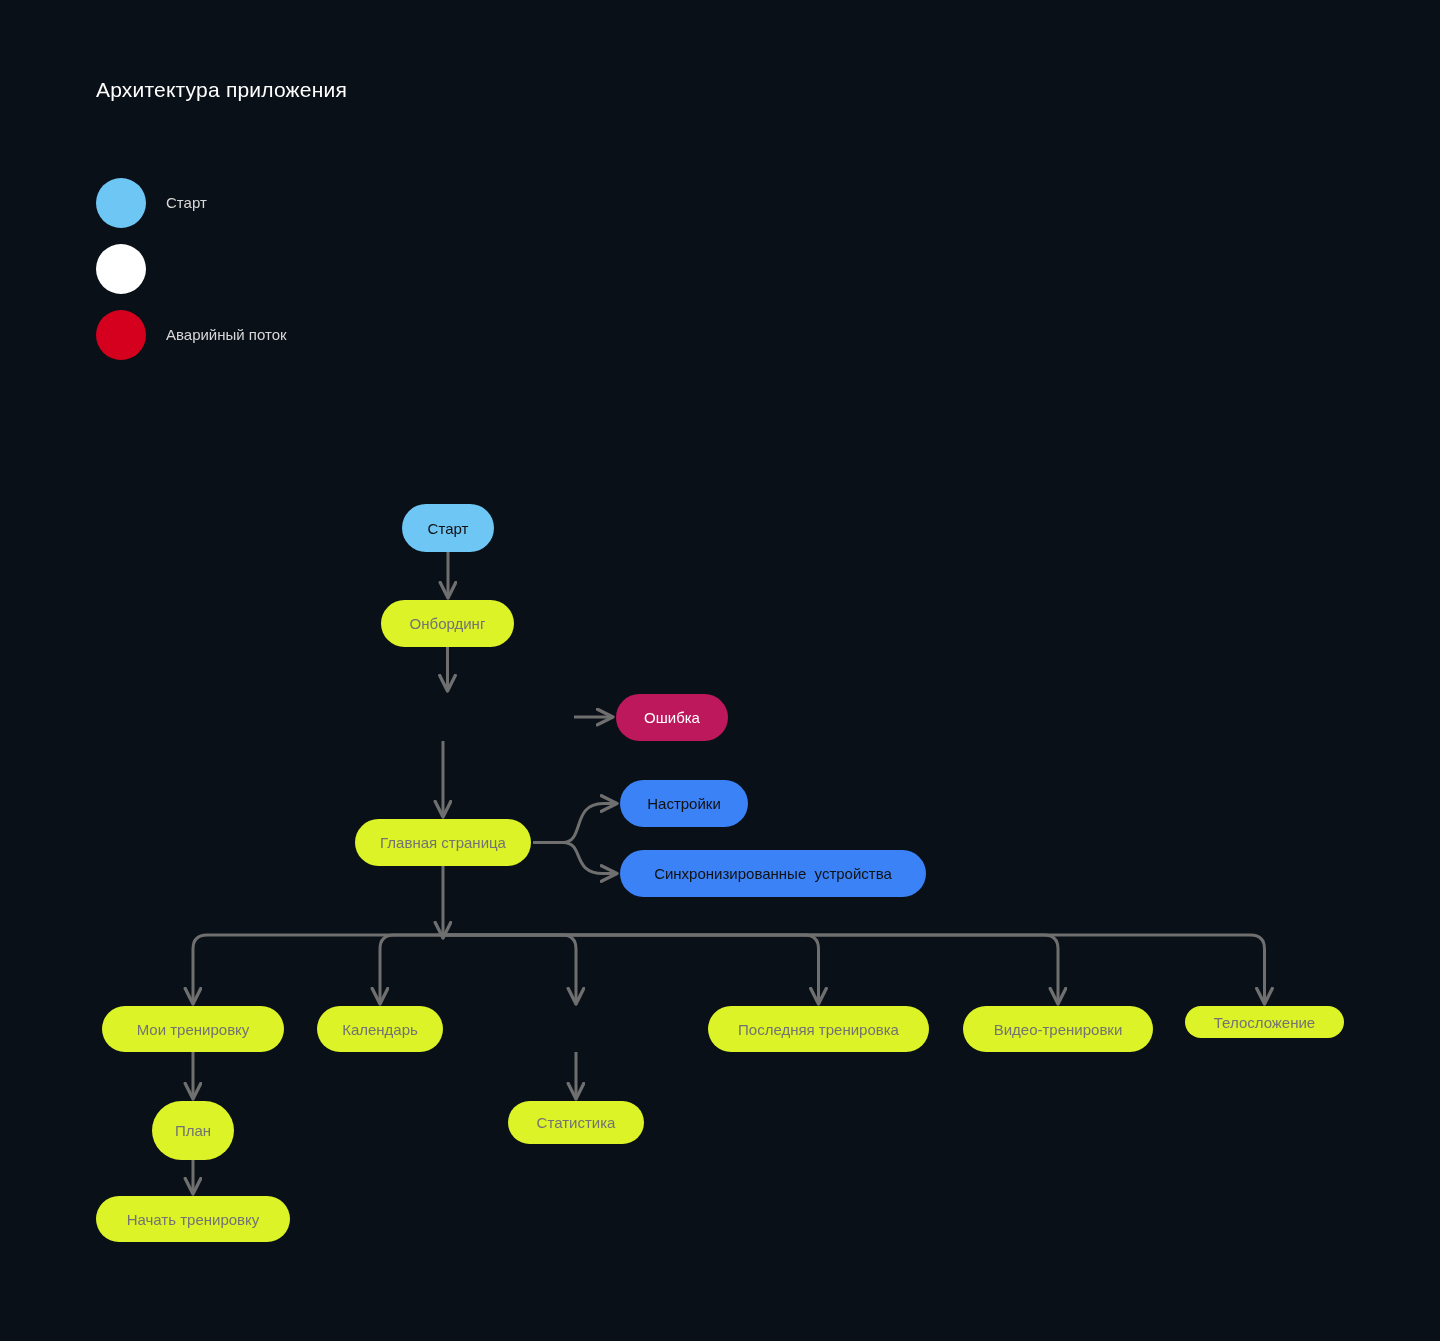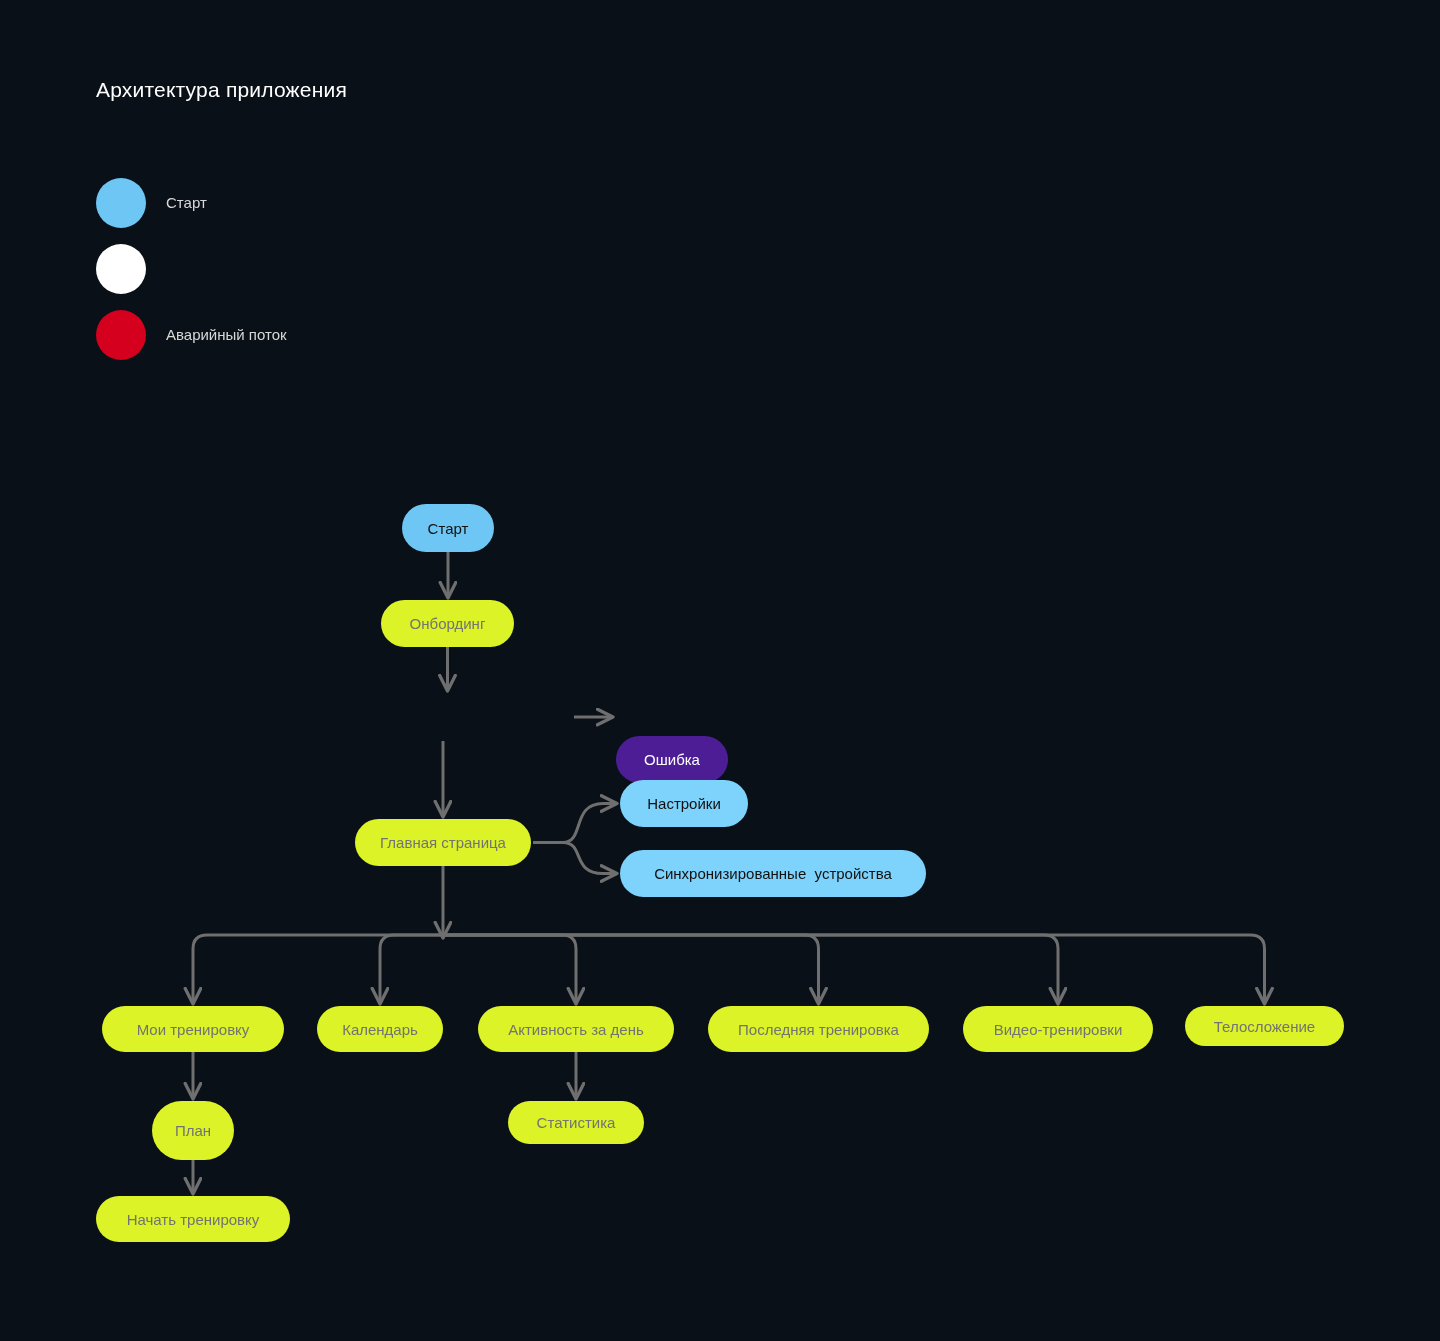--- a/index.html
+++ b/index.html
@@ -74,22 +74,22 @@
     justify-content: center;
     border-radius: 999px;
     font-size: 15px;
     line-height: 1;
     white-space: pre;
     text-align: center;
     padding: 0 14px;
   }
   .node.start   { background: #6ec6f5; color: #111111; }
   .node.main    { background: #dbf327; color: #737373; }
-  .node.extra   { background: #7dd3fc;  color: #111111; }
-  .node.error   { background: #4c1d95; color: #ffffff; margin-top: 42px; }
+  .node.extra   { background: #3b82f6;  color: #111111; }
+  .node.error   { background: #be185d; color: #ffffff; }
 
   
   #connectors {
     position: absolute;
     left: 0;
     top: 0;
     width: 1440px;
     height: 1341px;
     pointer-events: none;
   }
@@ -150,22 +150,21 @@
 
   <div id="nodes-layer">
       <div class="node start" style="left: 402px; top: 504px; width: 92px; height: 48px;">Старт</div>
       <div class="node main" style="left: 381px; top: 600px; width: 133px; height: 47px;">Онбординг</div>
       <div class="node error" style="left: 616px; top: 694px; width: 112px; height: 47px;">Ошибка</div>
       <div class="node main" style="left: 355px; top: 819px; width: 176px; height: 47px;">Главная страница</div>
       <div class="node extra" style="left: 620px; top: 780px; width: 128px; height: 47px;">Настройки</div>
       <div class="node extra" style="left: 620px; top: 850px; width: 306px; height: 47px;">Синхронизированные  устройства</div>
       <div class="node main" style="left: 102px; top: 1006px; width: 182px; height: 46px;">Мои тренировку</div>
       <div class="node main" style="left: 317px; top: 1006px; width: 126px; height: 46px;">Календарь</div>
-      <div class="node main" style="left: 478px; top: 1006px; width: 196px; height: 46px;">Активность за день</div>
       <div class="node main" style="left: 708px; top: 1006px; width: 221px; height: 46px;">Последняя тренировка</div>
       <div class="node main" style="left: 963px; top: 1006px; width: 190px; height: 46px;">Видео-тренировки</div>
-      <div class="node main" style="left: 1185px; top: 1006px; width: 159px; height: 40px;">Телосложение</div>
+      <div class="node main" style="left: 1185px; top: 1006px; width: 159px; height: 32px;">Телосложение</div>
       <div class="node main" style="left: 152px; top: 1101px; width: 82px; height: 59px;">План</div>
       <div class="node main" style="left: 508px; top: 1101px; width: 136px; height: 43px;">Статистика</div>
       <div class="node main" style="left: 96px; top: 1196px; width: 194px; height: 46px;">Начать тренировку</div>
     </div>
 
 </div>
 
 </body></html>

